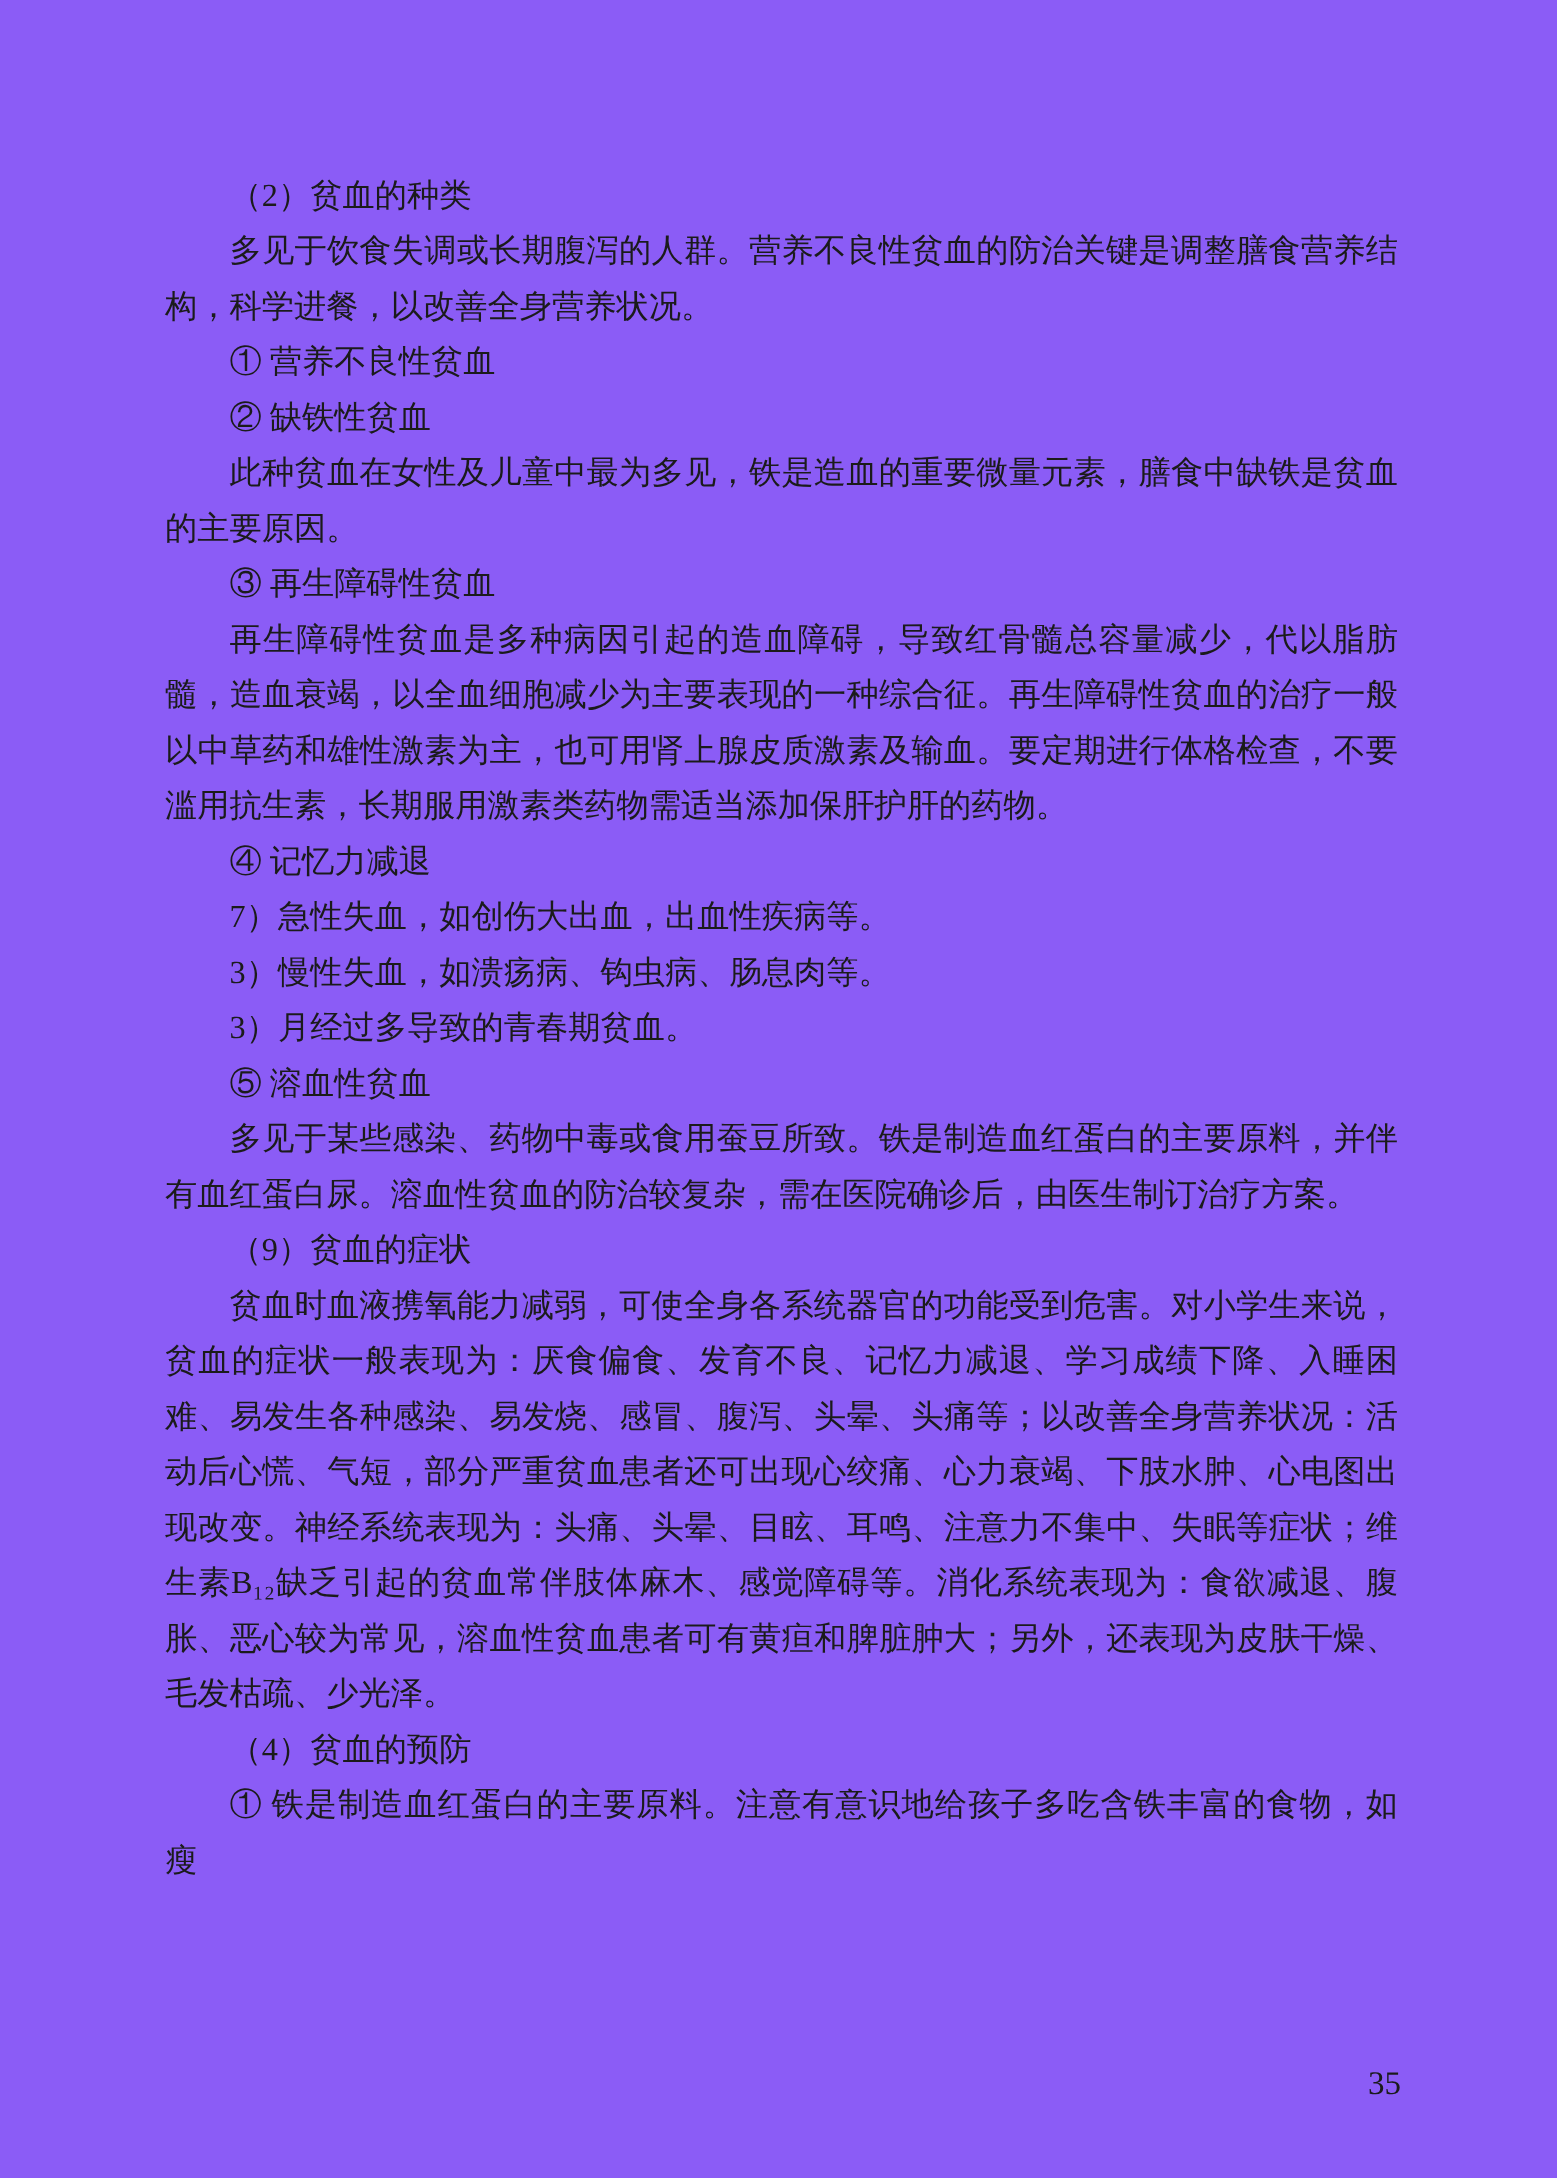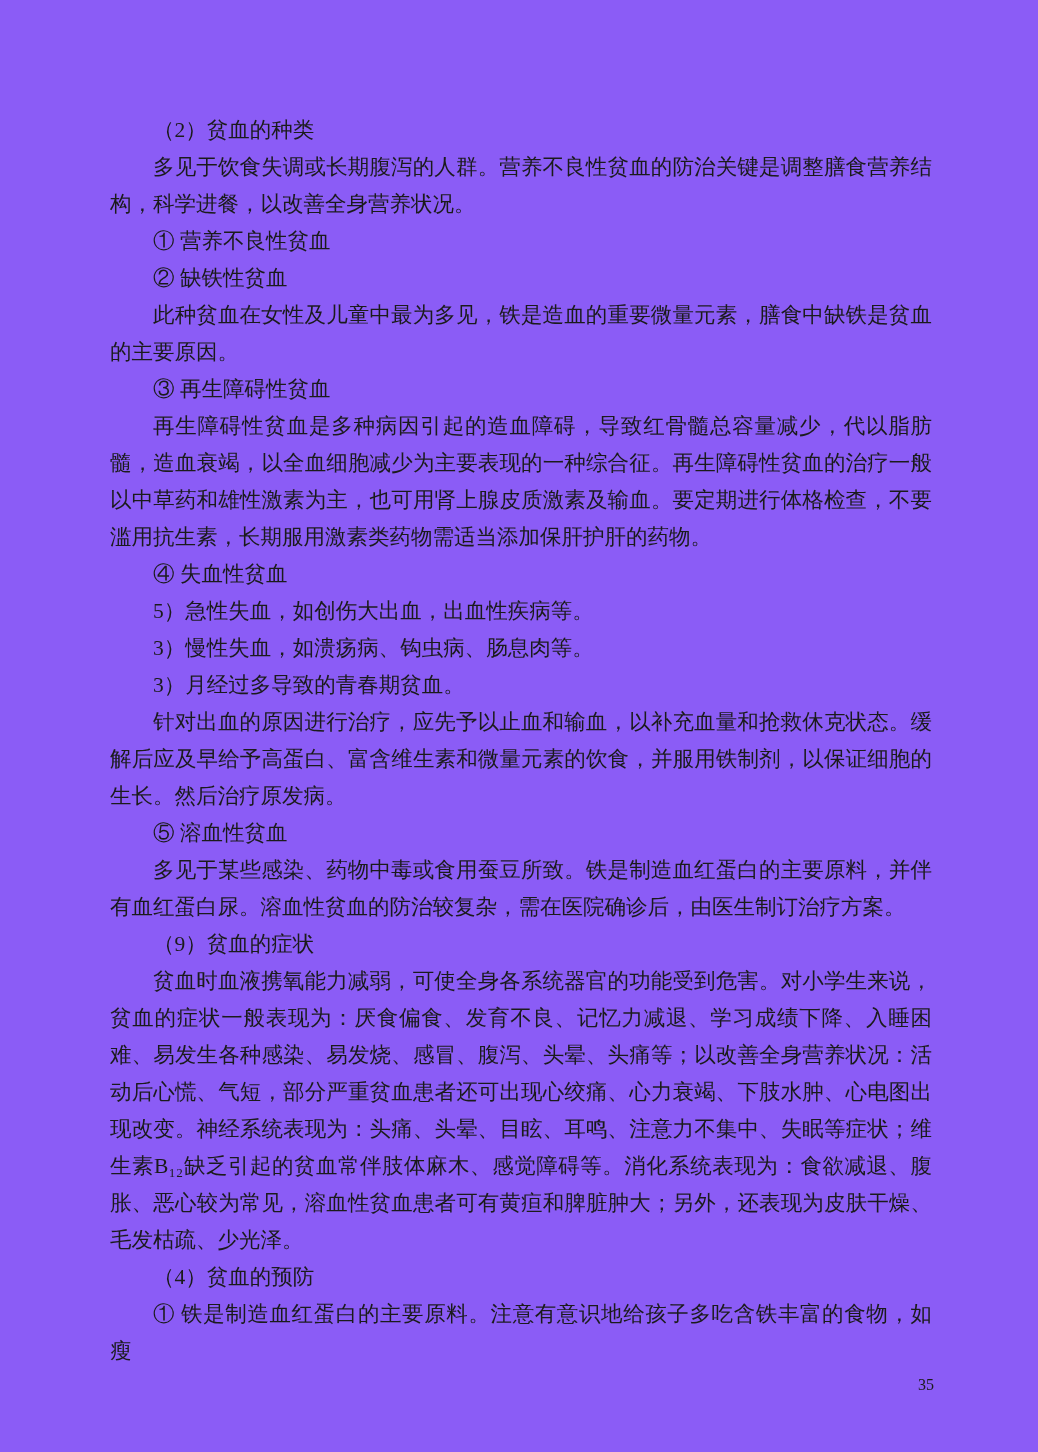--- a/index.html
+++ b/index.html
@@ -24,41 +24,40 @@
     text-align: justify;
   }
   .content p {
     text-indent: 2em;
     margin: 0;
   }
   .page-number {
     position: absolute;
     right: 104px;
     top: 1376px;
-    font-size: 16px;
+    font-size: 22px;
     color: #1b1b1b;
   }
 </style>
 </head>
 <body>
 
 <div class="page">
   <div class="content">
     <p>（2）贫血的种类</p>
     <p>多见于饮食失调或长期腹泻的人群。营养不良性贫血的防治关键是调整膳食营养结构，科学进餐，以改善全身营养状况。</p>
     <p>① 营养不良性贫血</p>
     <p>② 缺铁性贫血</p>
     <p>此种贫血在女性及儿童中最为多见，铁是造血的重要微量元素，膳食中缺铁是贫血的主要原因。</p>
     <p>③ 再生障碍性贫血</p>
     <p>再生障碍性贫血是多种病因引起的造血障碍，导致红骨髓总容量减少，代以脂肪髓，造血衰竭，以全血细胞减少为主要表现的一种综合征。再生障碍性贫血的治疗一般以中草药和雄性激素为主，也可用肾上腺皮质激素及输血。要定期进行体格检查，不要滥用抗生素，长期服用激素类药物需适当添加保肝护肝的药物。</p>
-    <p>④ 失血性贫血</p>
-    <p>5）急性失血，如创伤大出血，出血性疾病等。</p>
+    <p>④ 记忆力减退</p>
+    <p>7）急性失血，如创伤大出血，出血性疾病等。</p>
     <p>3）慢性失血，如溃疡病、钩虫病、肠息肉等。</p>
     <p>3）月经过多导致的青春期贫血。</p>
-    <p>针对出血的原因进行治疗，应先予以止血和输血，以补充血量和抢救休克状态。缓解后应及早给予高蛋白、富含维生素和微量元素的饮食，并服用铁制剂，以保证细胞的生长。然后治疗原发病。</p>
     <p>⑤ 溶血性贫血</p>
     <p>多见于某些感染、药物中毒或食用蚕豆所致。铁是制造血红蛋白的主要原料，并伴有血红蛋白尿。溶血性贫血的防治较复杂，需在医院确诊后，由医生制订治疗方案。</p>
     <p>（9）贫血的症状</p>
     <p>贫血时血液携氧能力减弱，可使全身各系统器官的功能受到危害。对小学生来说，贫血的症状一般表现为：厌食偏食、发育不良、记忆力减退、学习成绩下降、入睡困难、易发生各种感染、易发烧、感冒、腹泻、头晕、头痛等；以改善全身营养状况：活动后心慌、气短，部分严重贫血患者还可出现心绞痛、心力衰竭、下肢水肿、心电图出现改变。神经系统表现为：头痛、头晕、目眩、耳鸣、注意力不集中、失眠等症状；维生素B₁₂缺乏引起的贫血常伴肢体麻木、感觉障碍等。消化系统表现为：食欲减退、腹胀、恶心较为常见，溶血性贫血患者可有黄疸和脾脏肿大；另外，还表现为皮肤干燥、毛发枯疏、少光泽。</p>
     <p>（4）贫血的预防</p>
     <p>① 铁是制造血红蛋白的主要原料。注意有意识地给孩子多吃含铁丰富的食物，如瘦</p>
   </div>
   <div class="page-number">35</div>
 </div>
 

